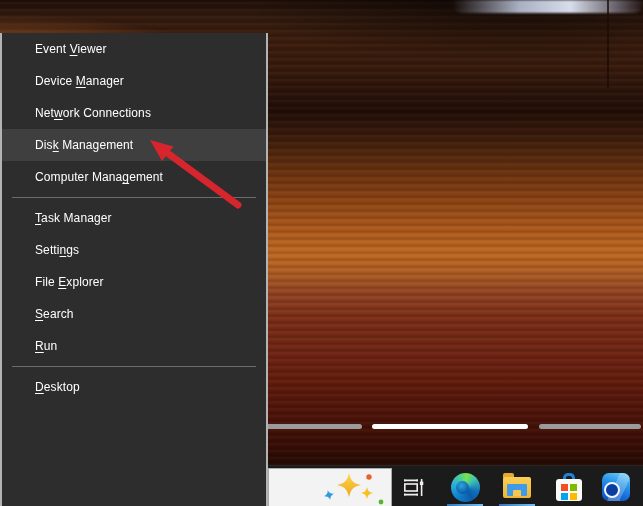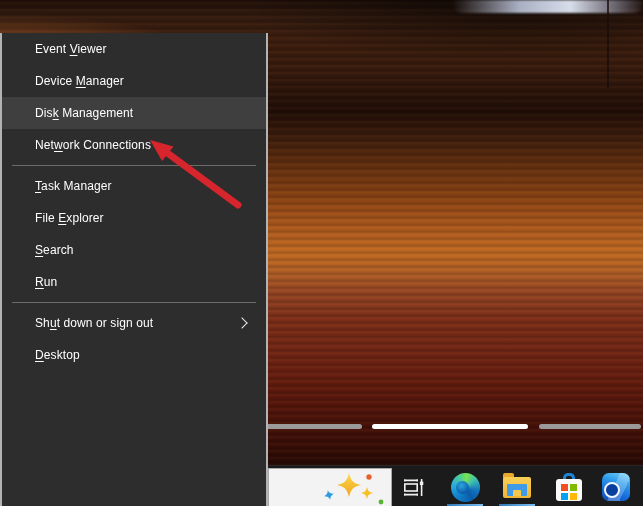--- a/index.html
+++ b/index.html
@@ -174,44 +174,46 @@
     </button>
   </div>
 
   <div class="winx-menu" style="background: rgb(45, 45, 45);">
       <div class="menu-item">
         <span class="label">Event <u>V</u>iewer</span>
       </div>
       <div class="menu-item">
         <span class="label">Device <u>M</u>anager</span>
       </div>
+      <div class="menu-item">
+        <span class="label">Net<u>w</u>ork Connections</span>
+      </div>
       <div class="menu-item highlighted" style="background: rgb(63, 63, 63);">
         <span class="label">Dis<u>k</u> Management</span>
       </div>
       <div class="menu-item">
-        <span class="label">Net<u>w</u>ork Connections</span>
+        <span class="label">Computer Mana<u>g</u>ement</span>
       </div>
       <div class="menu-separator"></div>
       <div class="menu-item">
         <span class="label"><u>T</u>ask Manager</span>
       </div>
       <div class="menu-item">
+        <span class="label">Setti<u>n</u>gs</span>
+      </div>
+      <div class="menu-item">
         <span class="label">File <u>E</u>xplorer</span>
       </div>
       <div class="menu-item">
         <span class="label"><u>S</u>earch</span>
       </div>
       <div class="menu-item">
         <span class="label"><u>R</u>un</span>
       </div>
       <div class="menu-separator"></div>
-      <div class="menu-item">
-        <span class="label">Sh<u>u</u>t down or sign out</span>
-        <span class="chevron"></span>
-      </div>
       <div class="menu-item">
         <span class="label"><u>D</u>esktop</span>
       </div>
     </div>
 
   <svg class="arrow-overlay" width="643" height="506" viewBox="0 0 643 506">
     <line id="arrow-line" x1="238" y1="205" x2="166" y2="152" stroke="#d6252c" stroke-width="7" stroke-linecap="round"></line>
     <polygon id="arrow-head" points="150,140 173.5,146.5 162,161" fill="#d6252c"></polygon>
   </svg>
 

